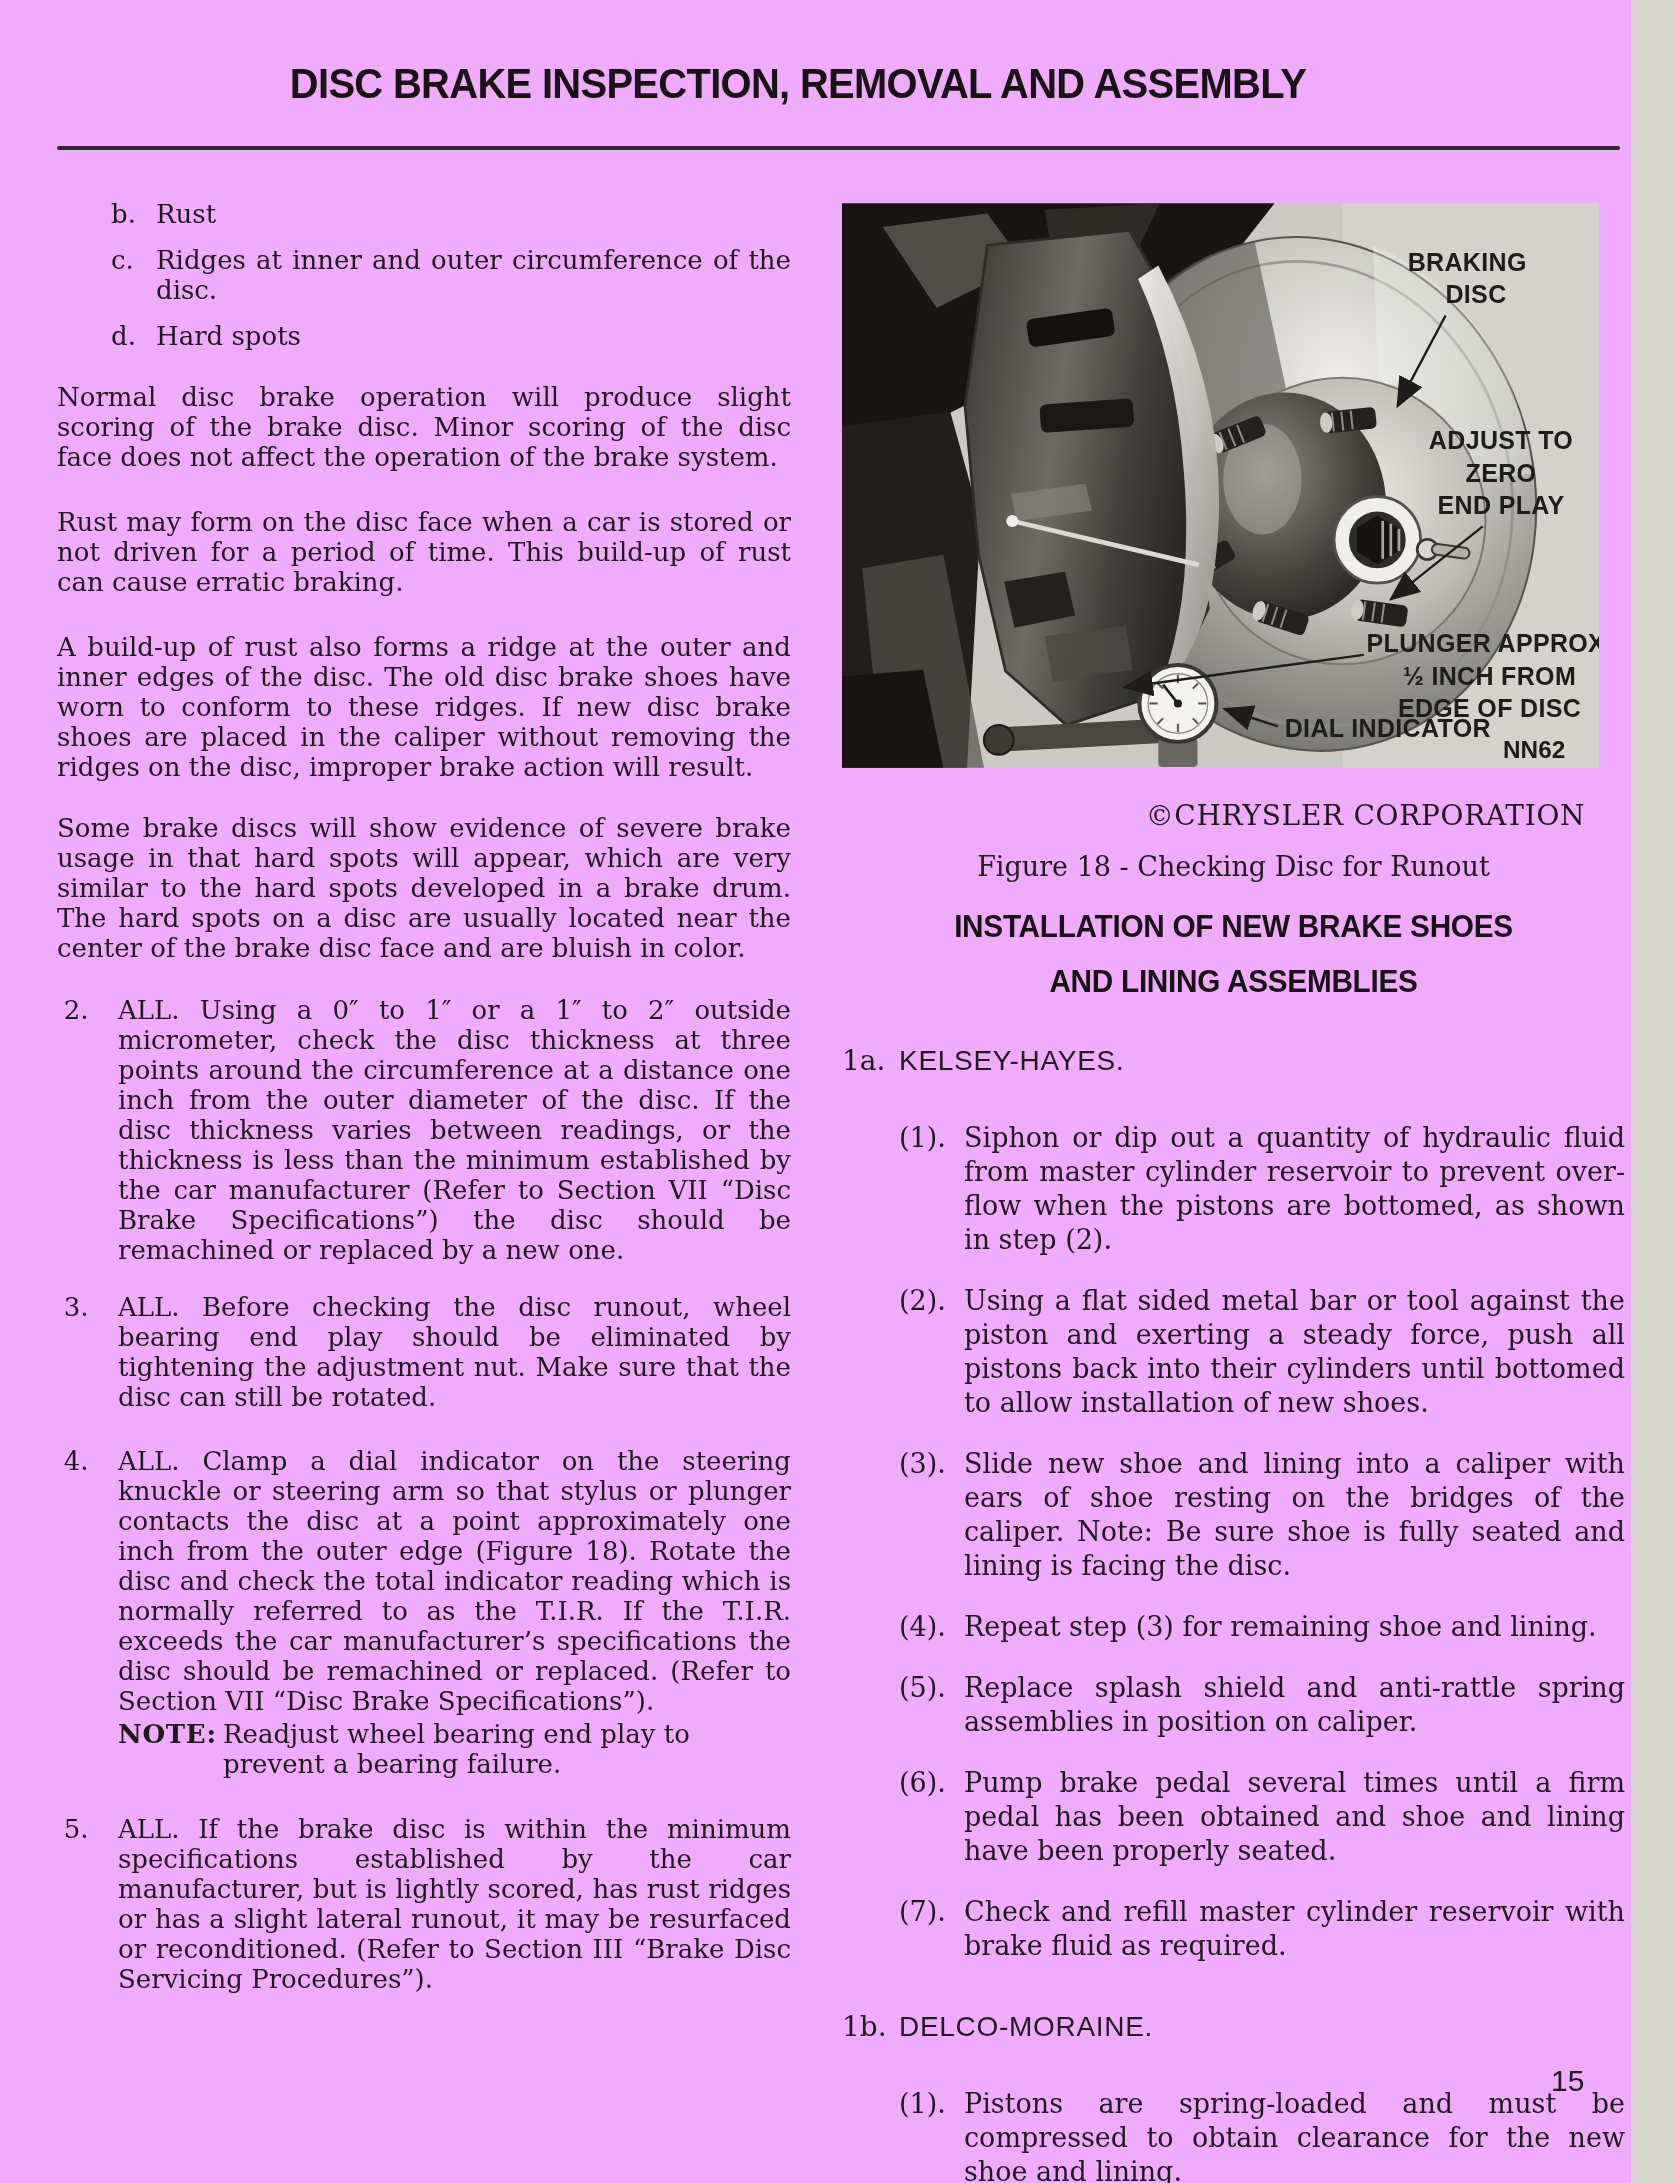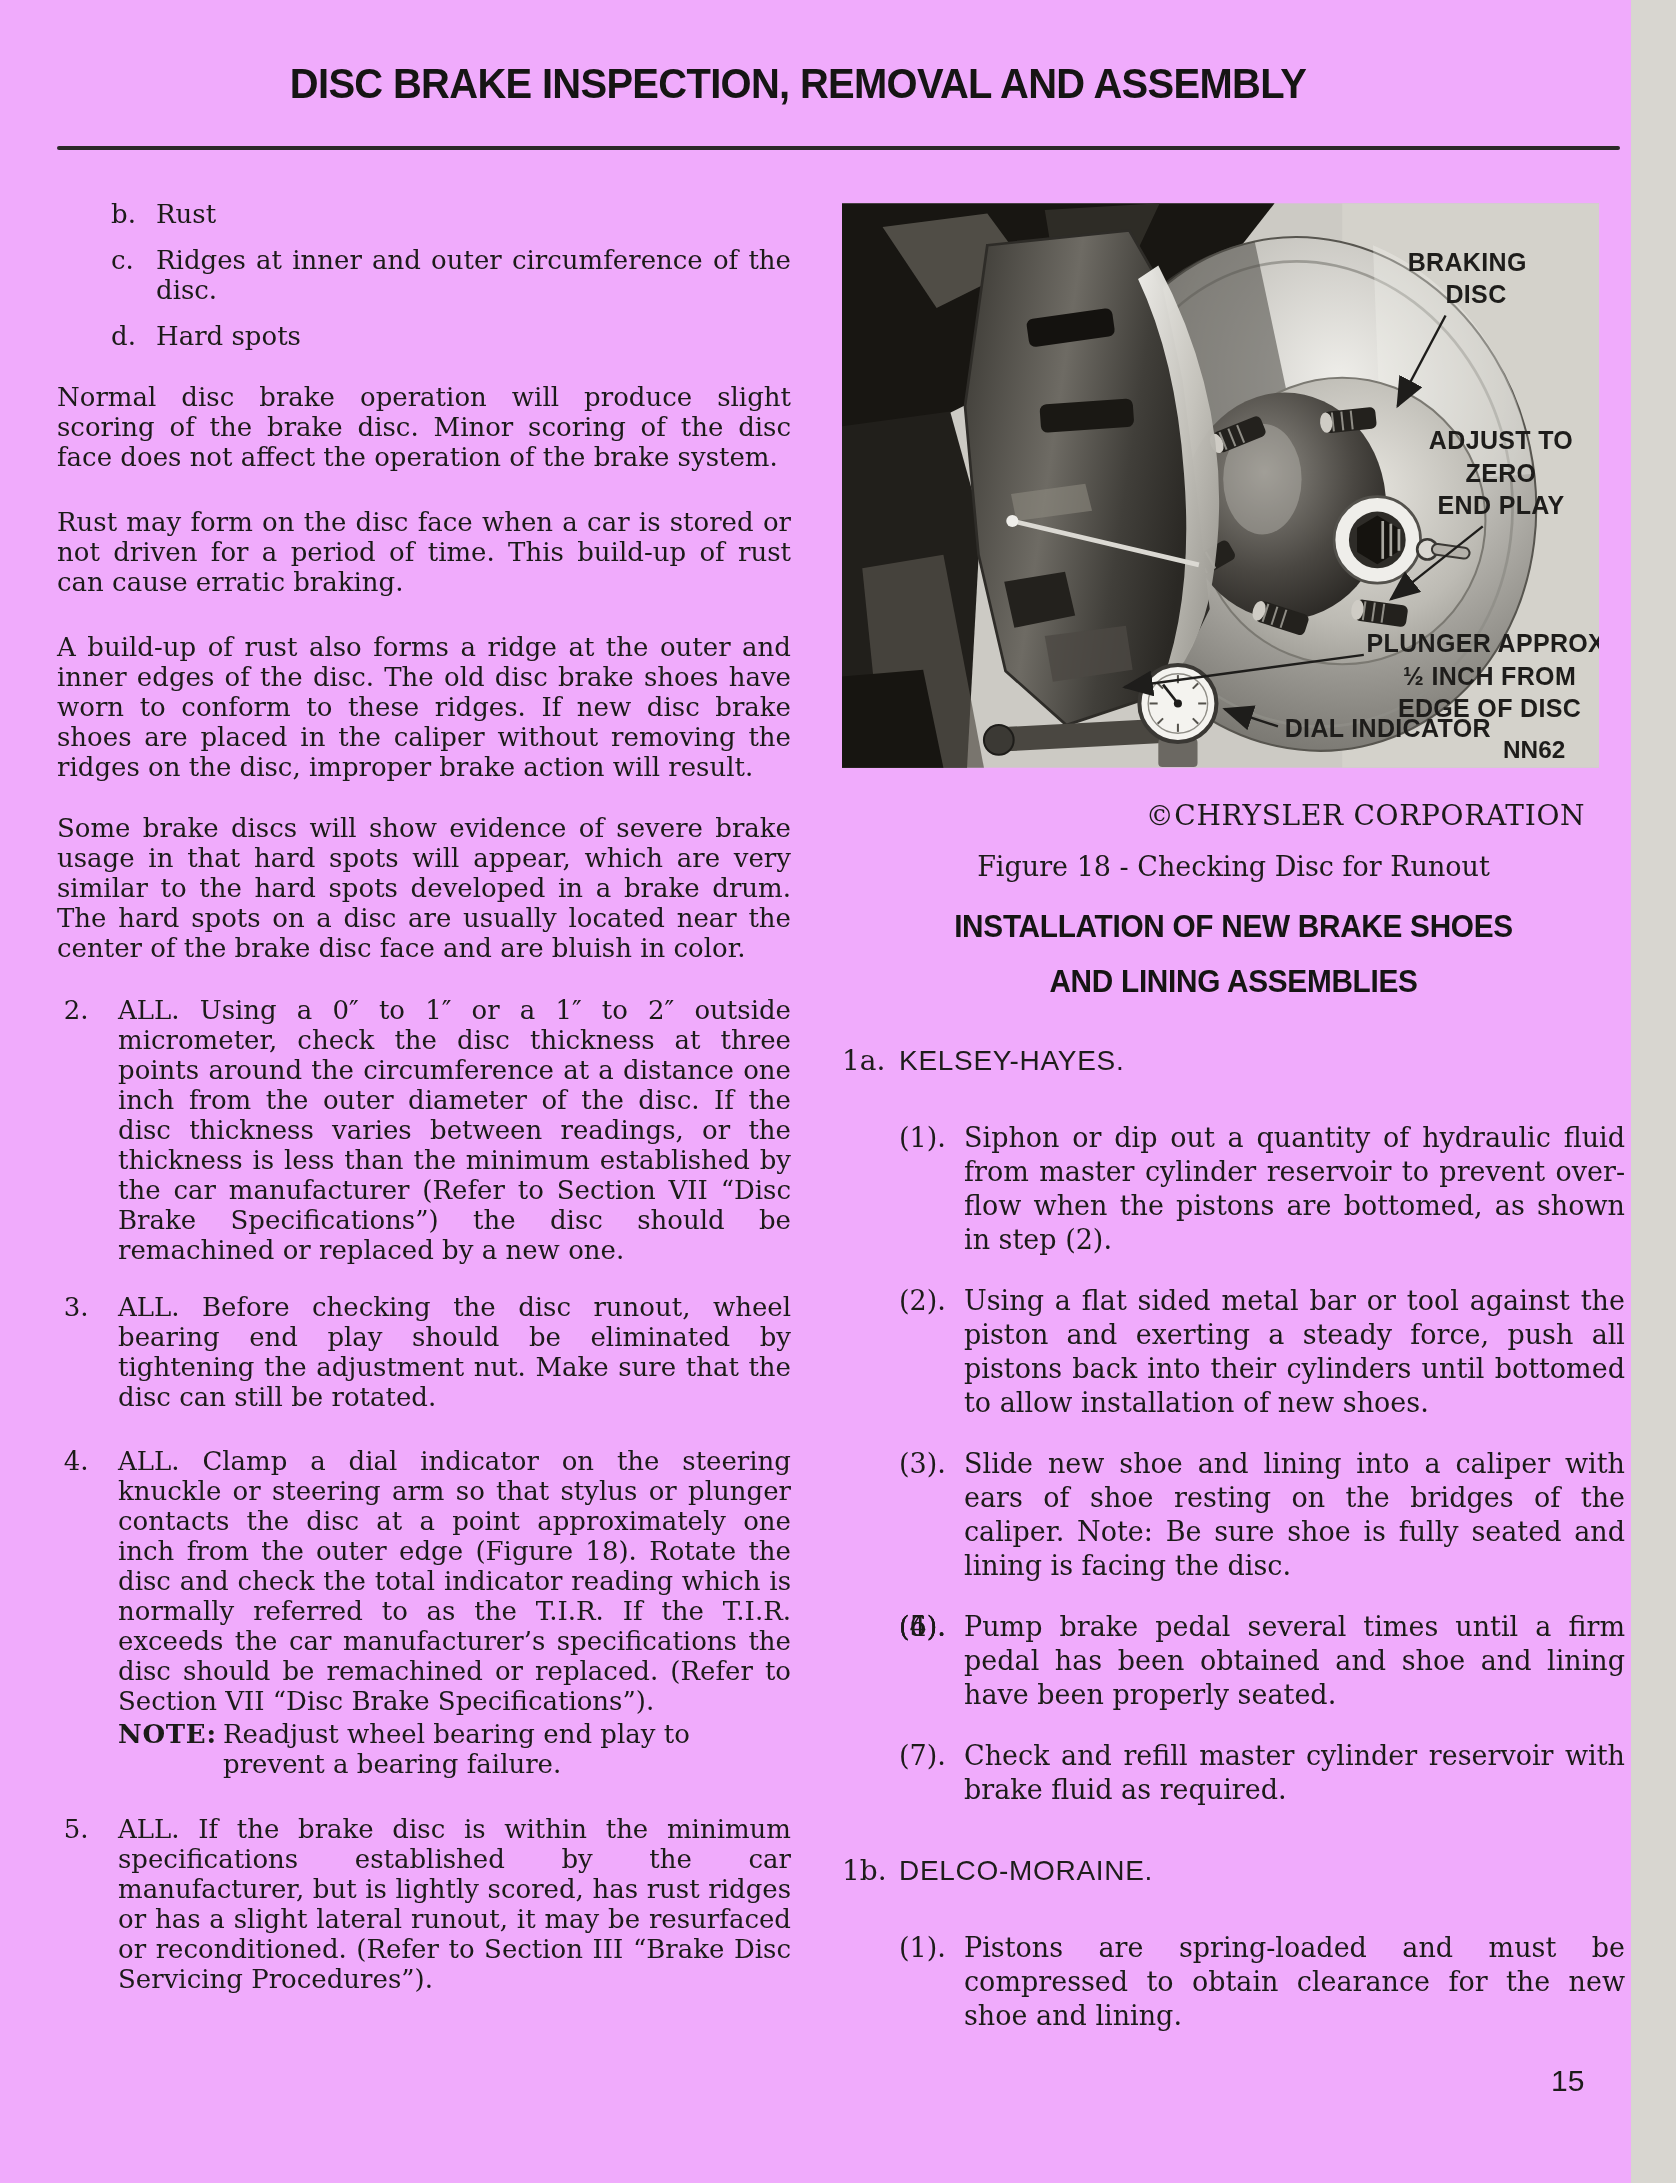--- a/index.html
+++ b/index.html
@@ -327,23 +327,25 @@
     <div class="rstep">
       <span class="step-num">(2).</span>
       <span>Using a flat sided metal bar or tool against the piston and exerting a steady force, push all pistons back into their cylinders until bottomed to allow installation of new shoes.</span>
     </div>
     <div class="rstep">
       <span class="step-num">(3).</span>
       <span>Slide new shoe and lining into a caliper with ears of shoe resting on the bridges of the caliper.  Note:  Be sure shoe is fully seated and lining is facing the disc.</span>
     </div>
     <div class="rstep">
       <span class="step-num">(4).</span>
+      <span>Repeat step (3) for remaining shoe and lining.</span>
     </div>
     <div class="rstep">
       <span class="step-num">(5).</span>
+      <span>Replace splash shield and anti-rattle spring assemblies in position on caliper.</span>
     </div>
     <div class="rstep">
       <span class="step-num">(6).</span>
       <span>Pump brake pedal several times until a firm pedal has been obtained and shoe and lining have been properly seated.</span>
     </div>
     <div class="rstep">
       <span class="step-num">(7).</span>
       <span>Check and refill master cylinder reservoir with brake fluid as required.</span>
     </div>
 

